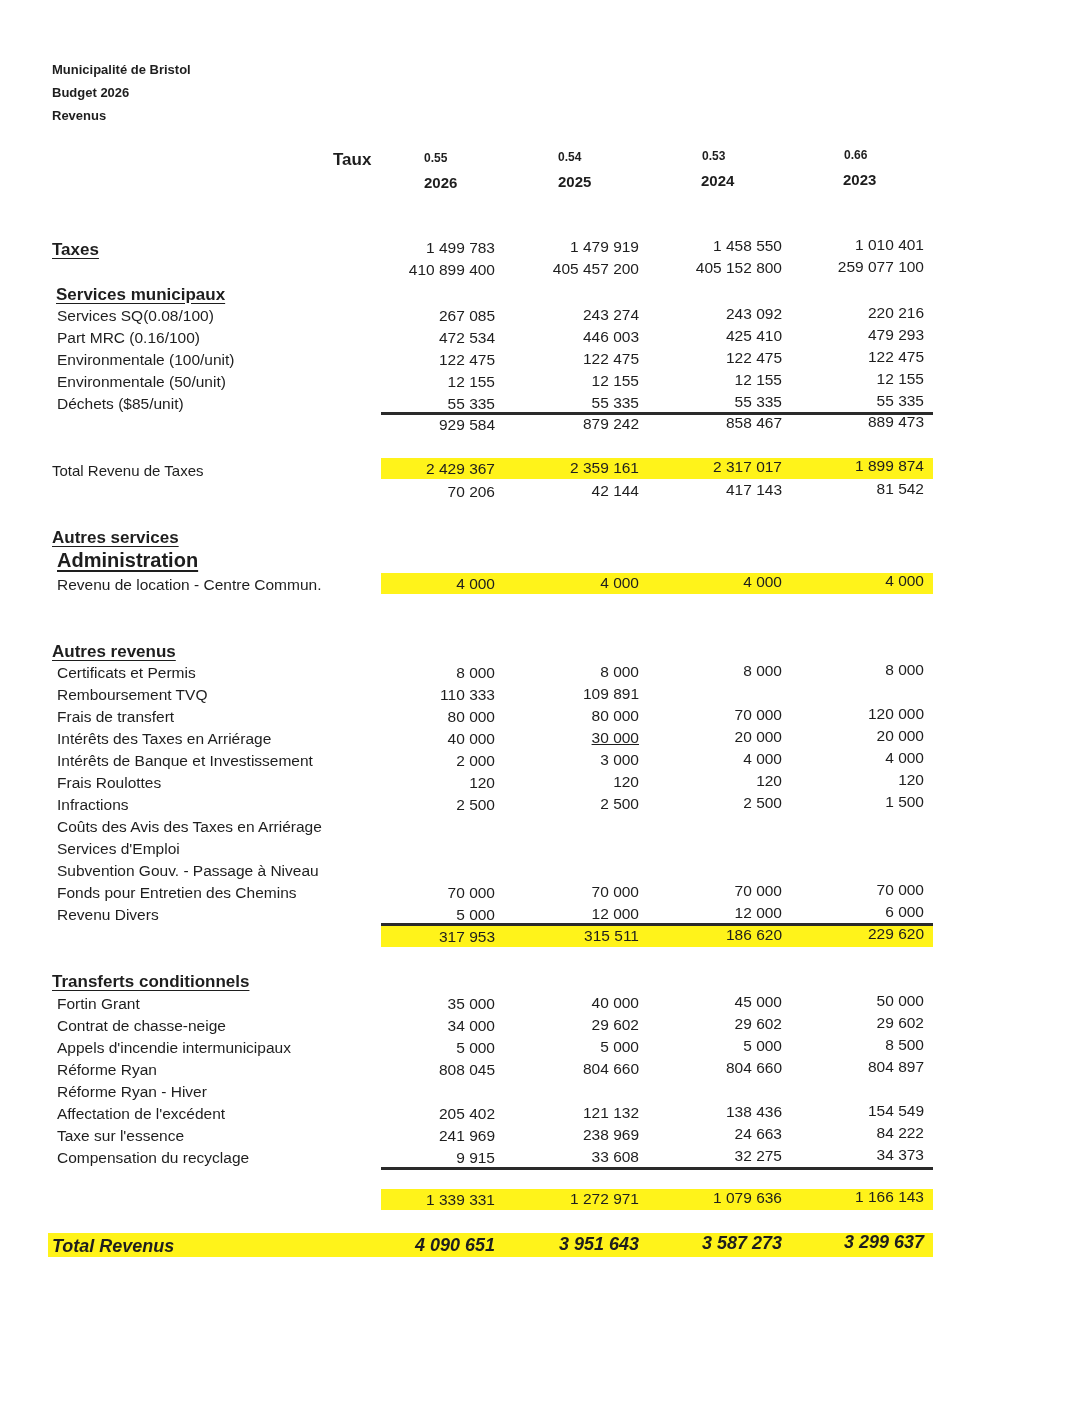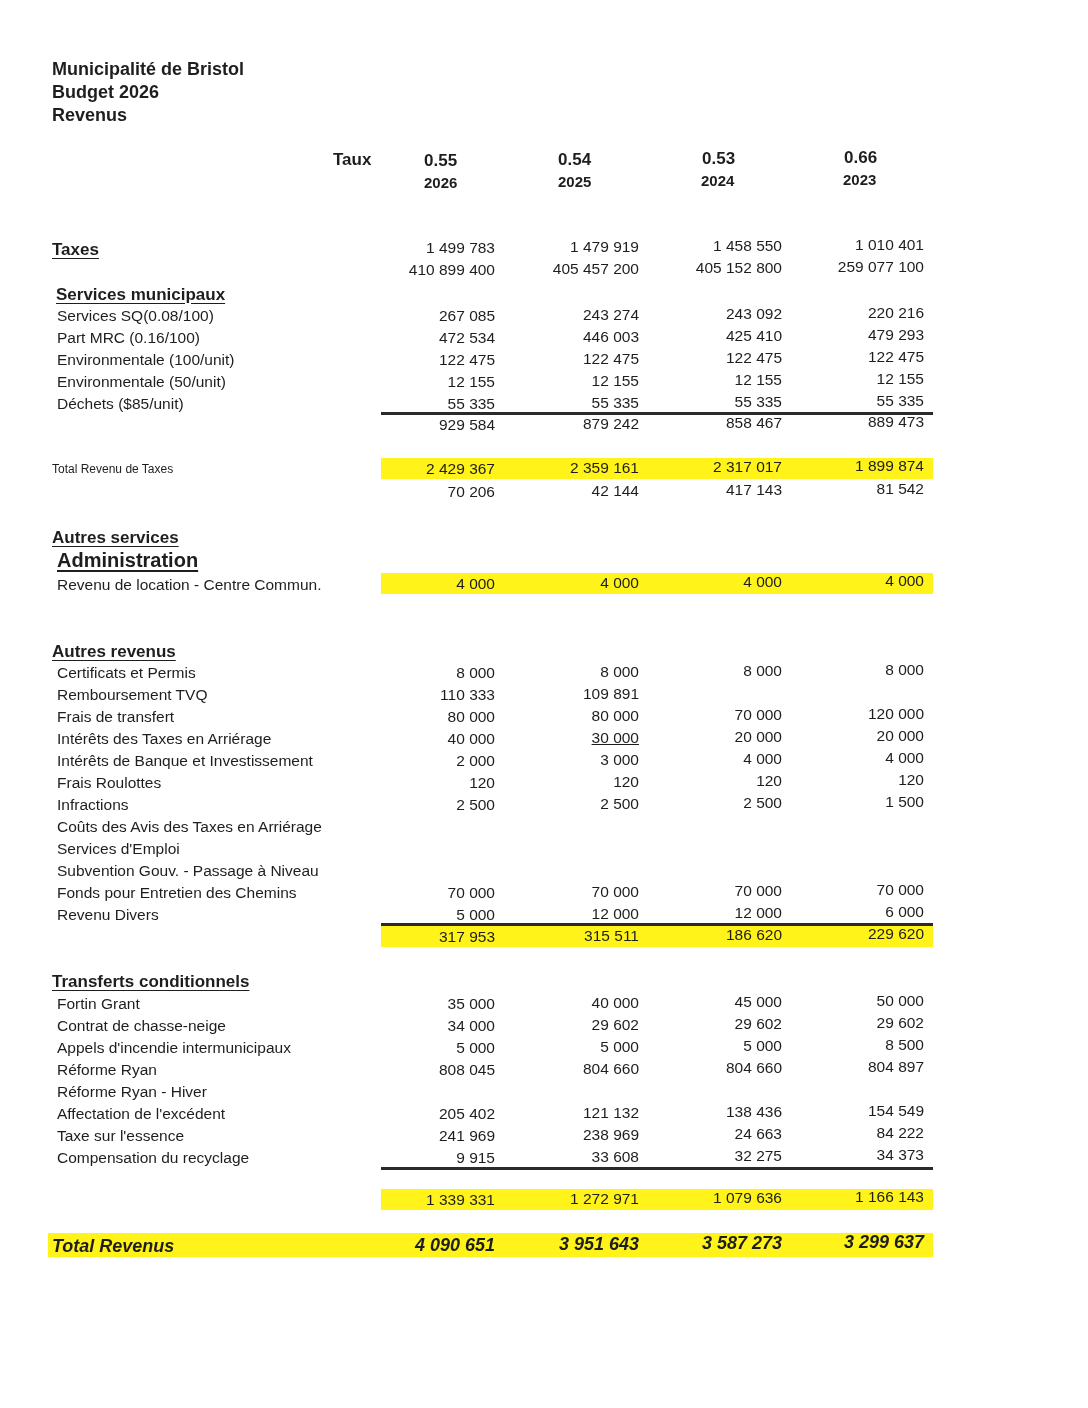--- a/index.html
+++ b/index.html
@@ -1,28 +1,28 @@
 <!DOCTYPE html>
 <html><head>
 <meta charset="utf-8">
 <style>
   html, body { margin: 0; padding: 0; background: #ffffff; }
   body {
     width: 1088px; height: 1408px; position: relative; overflow: hidden;
     font-family: "Liberation Sans", sans-serif; color: #1e1e1e;
   }
   .abs { position: absolute; white-space: nowrap; }
-  .hdr { font-weight: bold; font-size: 18px; line-height: 23px; left: 52px; }
+  .hdr { font-weight: bold; font-size: 13px; line-height: 23px; left: 52px; }
   .taux { font-weight: bold; font-size: 17px; }
-  .rate { font-weight: bold; font-size: 17px; }
+  .rate { font-weight: bold; font-size: 12px; }
   .year { font-weight: bold; font-size: 15px; }
   .sec { font-weight: bold; font-size: 17px; text-decoration: underline; text-underline-offset: 3px; }
   .sec-big { font-weight: bold; font-size: 20px; text-decoration: underline; text-underline-offset: 3px; }
   .lbl { font-size: 15.5px; left: 57px; }
-  .lbl-main { font-size: 12px; left: 52px; }
+  .lbl-main { font-size: 15px; left: 52px; }
   .num { font-size: 15.5px; text-align: right; width: 120px; }
   .c0 { left: 375px; }
   .c1 { left: 519px; }
   .c2 { left: 662px; }
   .c3 { left: 804px; }
   .hl { position: absolute; background: #fff31a; height: 21px; }
   .rule { position: absolute; height: 3px; background: #2a2a2a; left: 381px; width: 552px; }
   .total { font-weight: bold; font-style: italic; font-size: 18px; }
 </style>
 </head>

